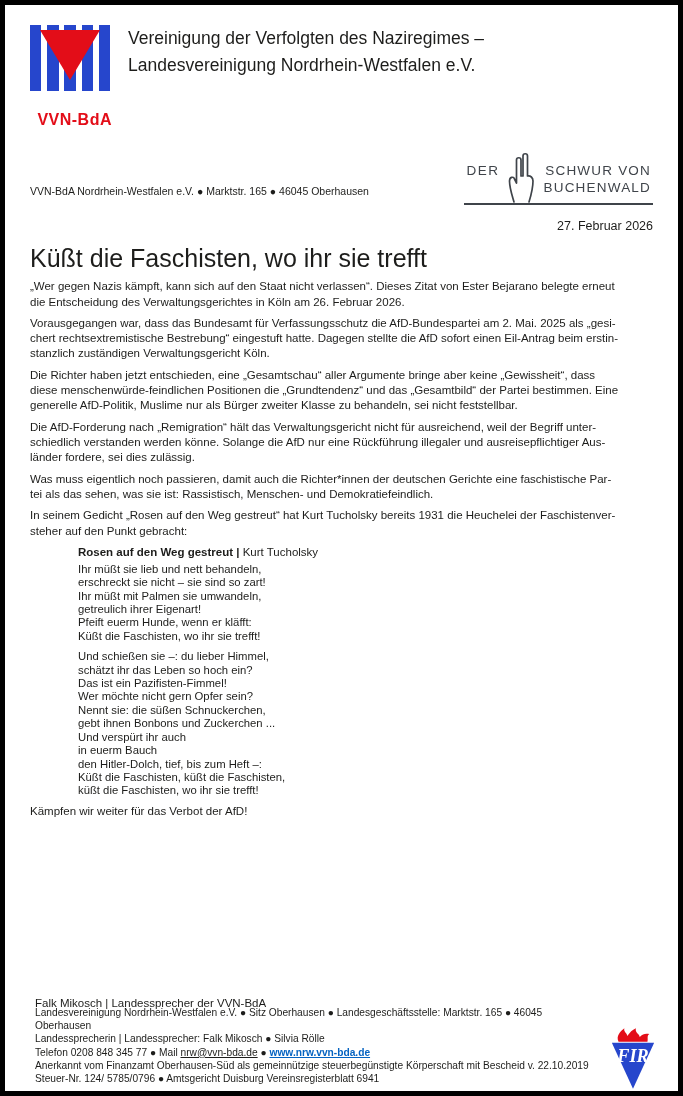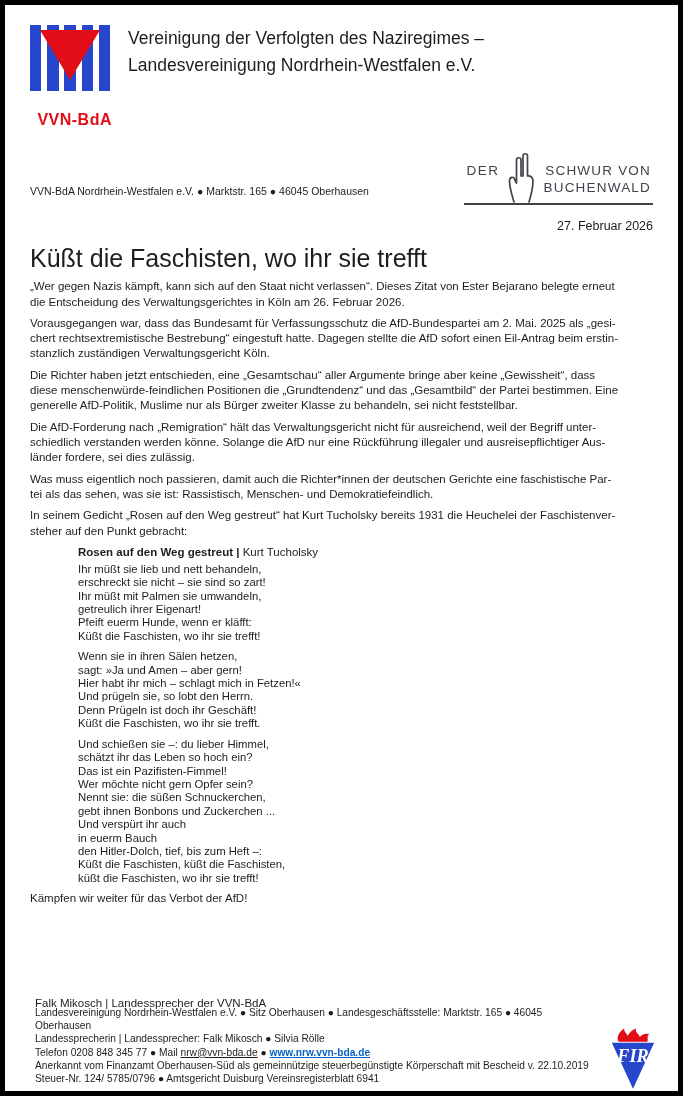--- a/index.html
+++ b/index.html
@@ -123,26 +123,20 @@
   <div class="poem">
     <div class="poem-title">
       <b>Rosen auf den Weg gestreut |</b><span> Kurt Tucholsky</span>
     </div>
     <div class="stanza">Ihr müßt sie lieb und nett behandeln,
 erschreckt sie nicht – sie sind so zart!
 Ihr müßt mit Palmen sie umwandeln,
 getreulich ihrer Eigenart!
 Pfeift euerm Hunde, wenn er kläfft:
 Küßt die Faschisten, wo ihr sie trefft!</div>
-    <div class="stanza">Wenn sie in ihren Sälen hetzen,
-sagt: »Ja und Amen – aber gern!
-Hier habt ihr mich – schlagt mich in Fetzen!«
-Und prügeln sie, so lobt den Herrn.
-Denn Prügeln ist doch ihr Geschäft!
-Küßt die Faschisten, wo ihr sie trefft.</div>
     <div class="stanza">Und schießen sie –: du lieber Himmel,
 schätzt ihr das Leben so hoch ein?
 Das ist ein Pazifisten-Fimmel!
 Wer möchte nicht gern Opfer sein?
 Nennt sie: die süßen Schnuckerchen,
 gebt ihnen Bonbons und Zuckerchen ...
 Und verspürt ihr auch
 in euerm Bauch
 den Hitler-Dolch, tief, bis zum Heft –:
 Küßt die Faschisten, küßt die Faschisten,

